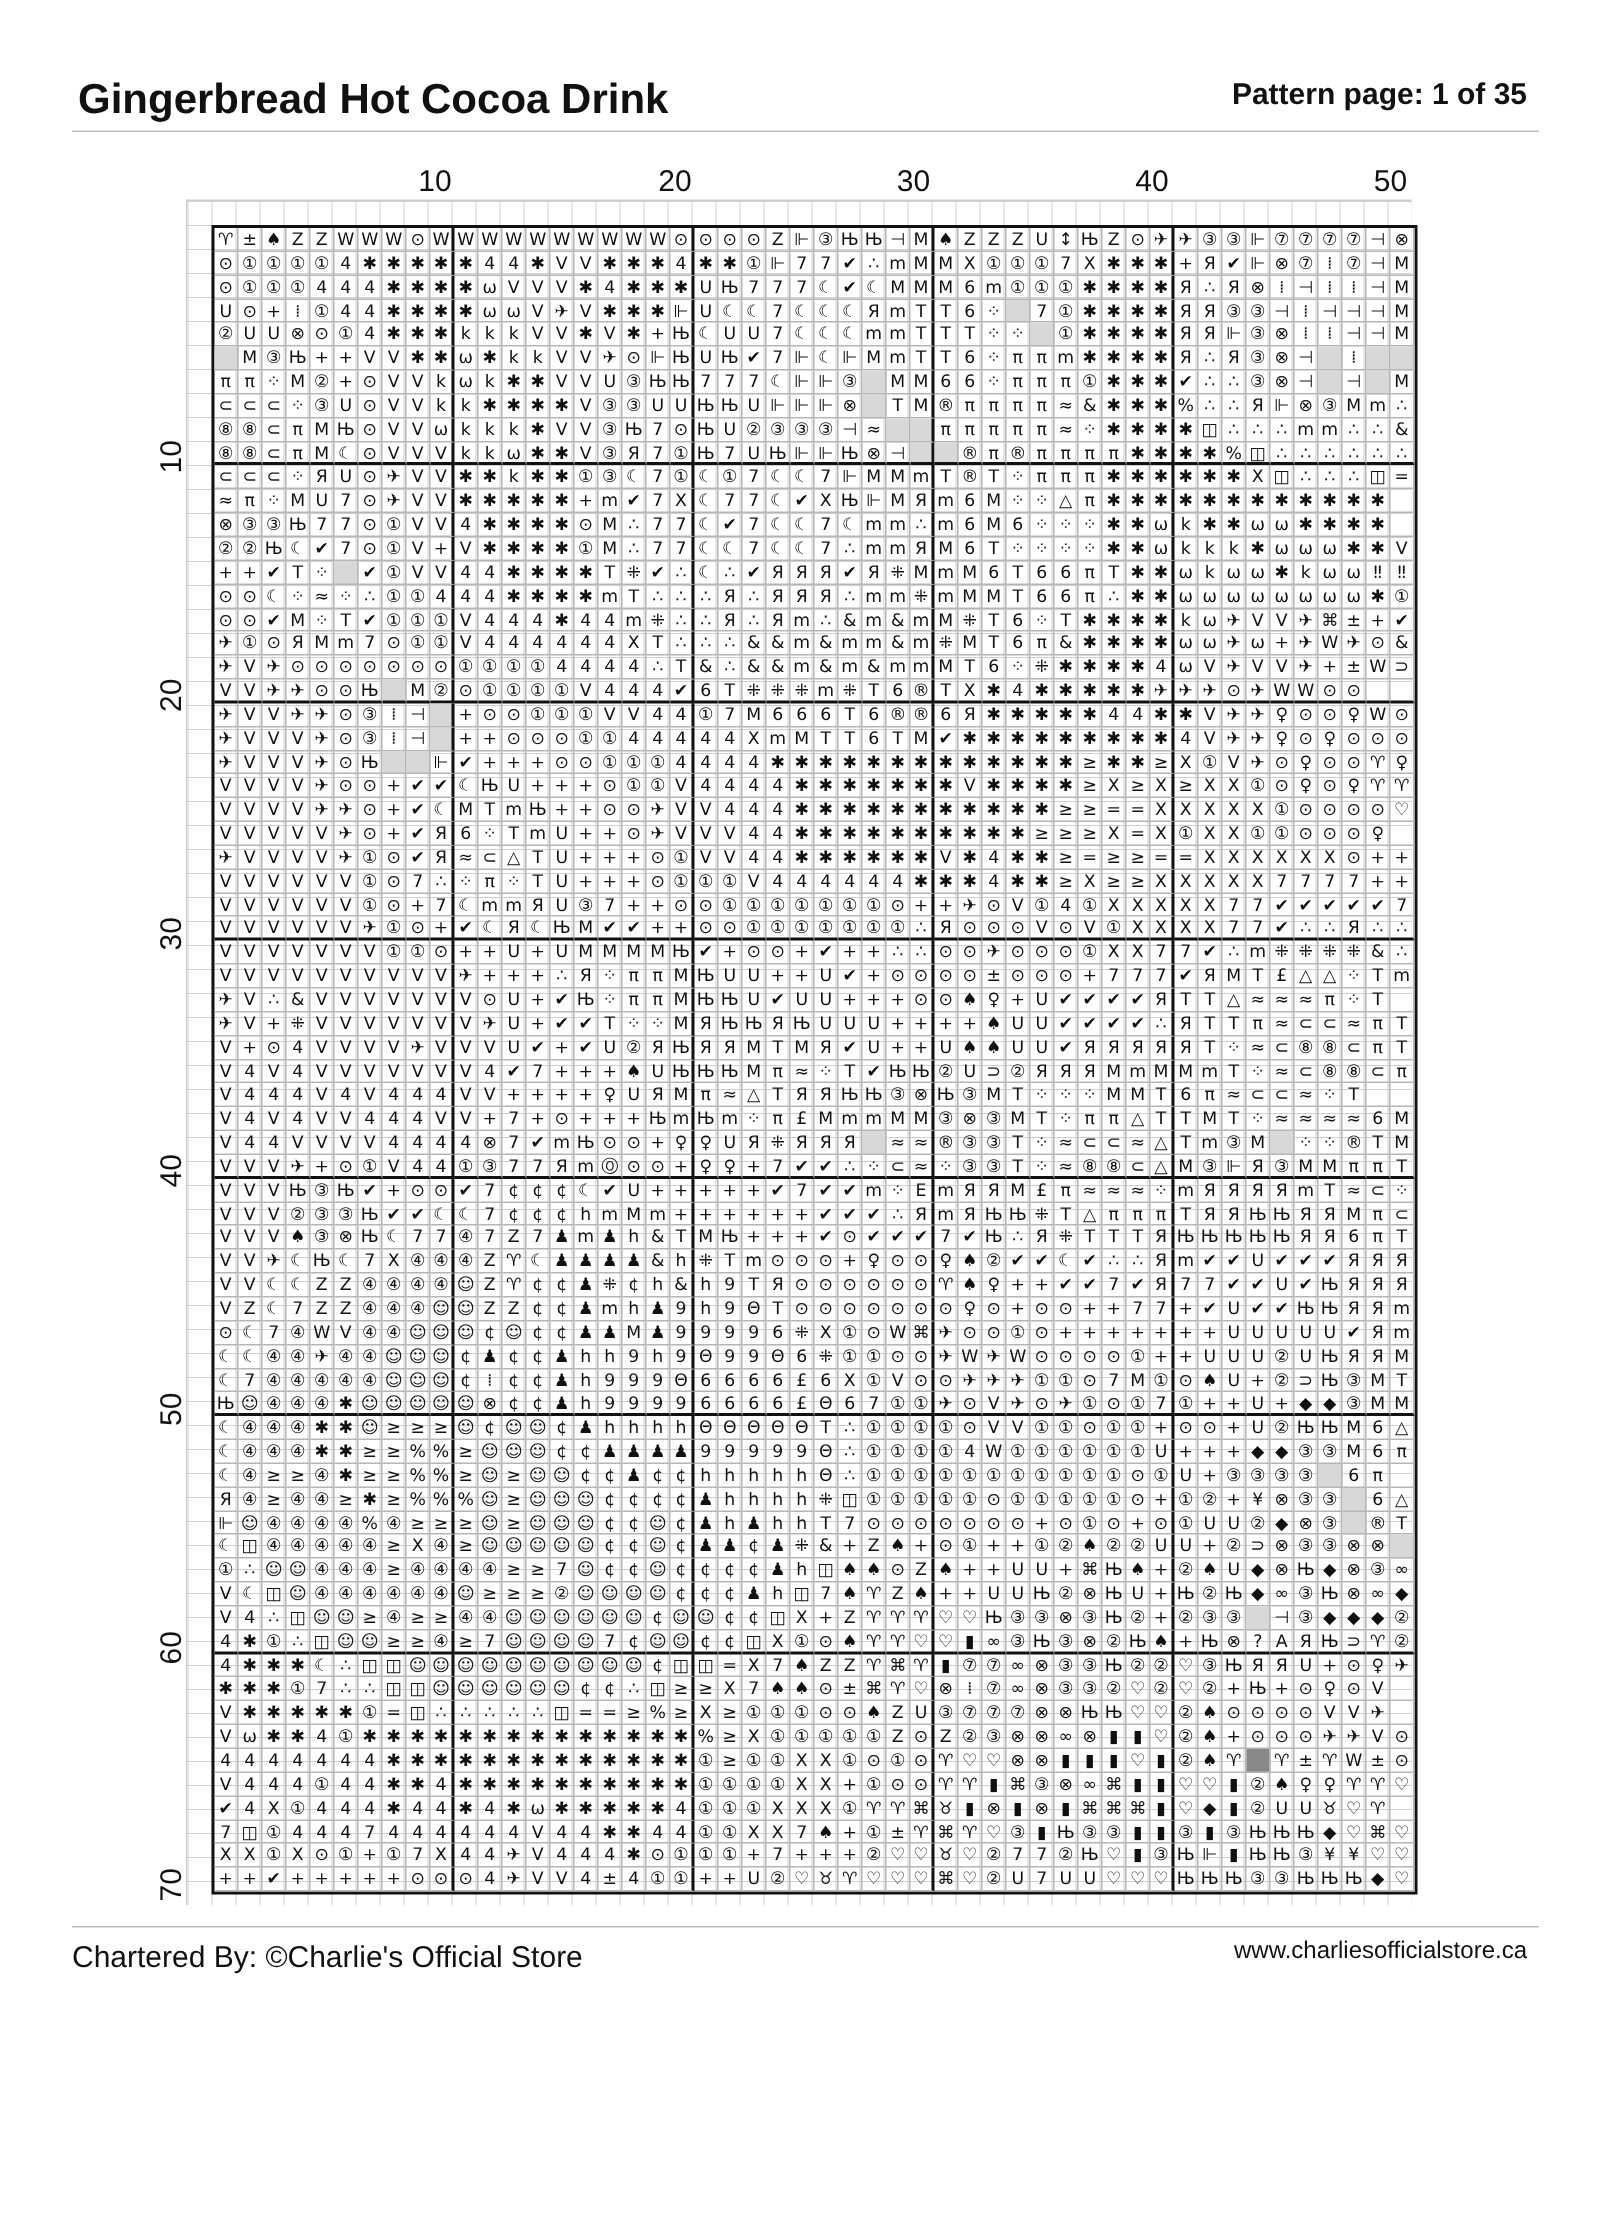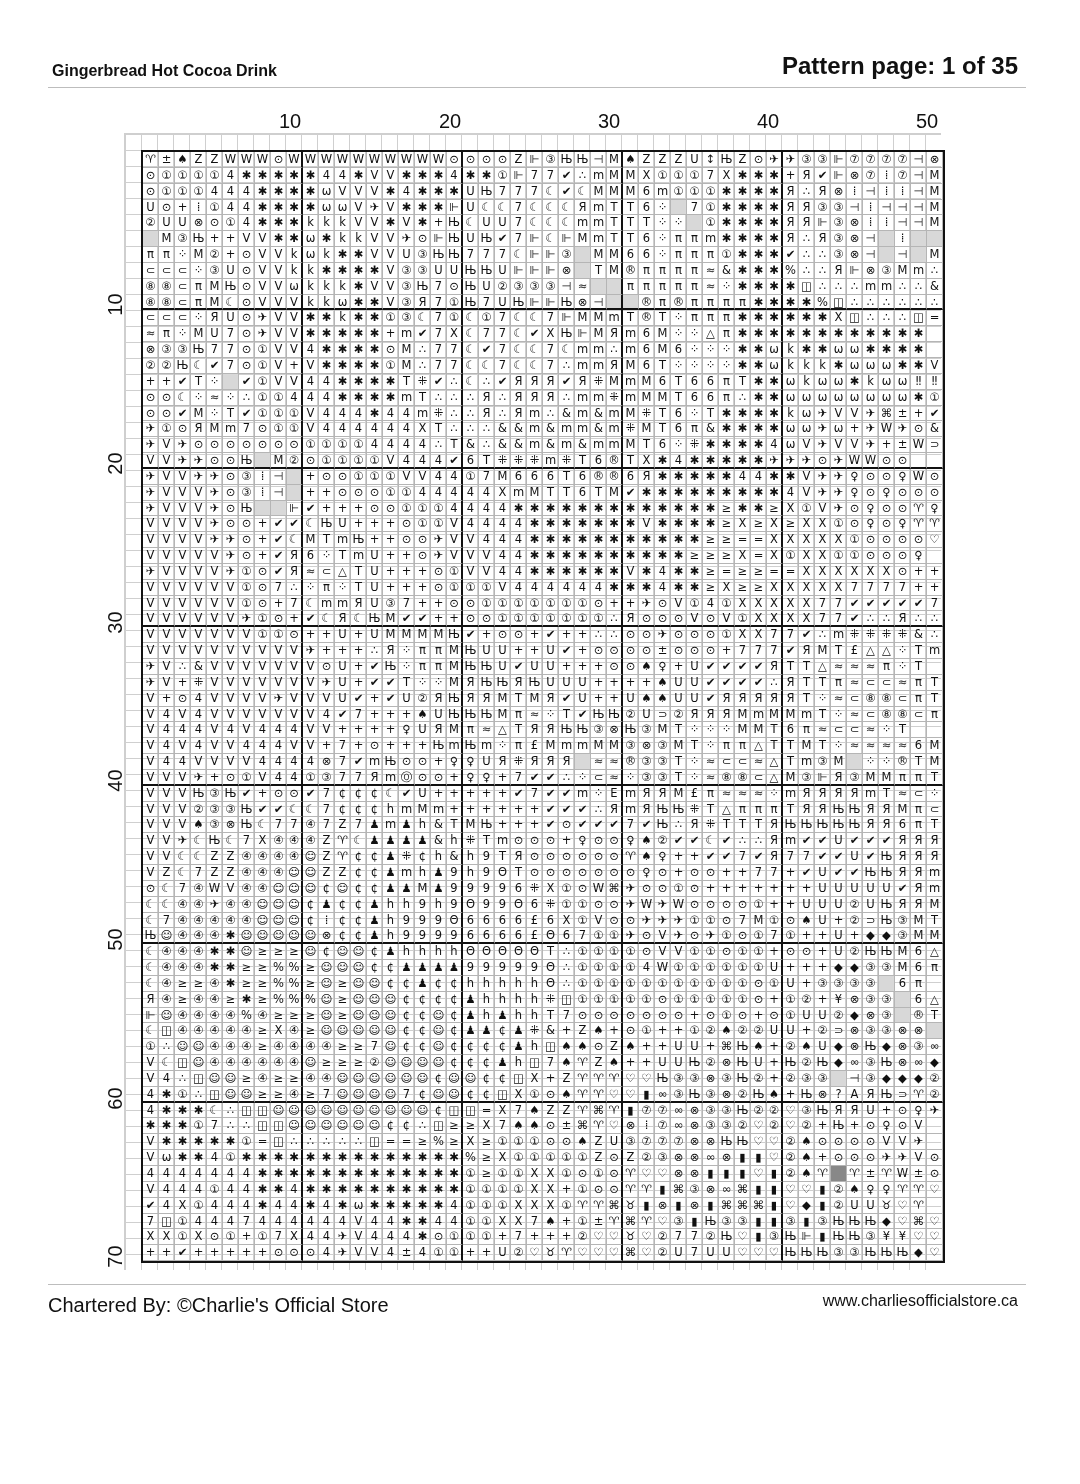--- a/index.html
+++ b/index.html
@@ -1,18 +1,18 @@
 <!DOCTYPE html>
 <html><head>
 <meta charset="utf-8">
 <style>
   html, body { margin: 0; padding: 0; background: #ffffff; }
   body { width: 1080px; height: 1484px; position: relative; overflow: hidden; font-family: "Liberation Sans", sans-serif; color: #111; }
-  .title { position: absolute; left: 52px; top: 62px; font-size: 16px; font-weight: bold; }
-  .pageinfo { position: absolute; right: 62px; top: 52px; font-size: 24px; font-weight: bold; margin-left: 34px; }
+  .title { position: absolute; left: 52px; top: 50px; font-size: 28px; font-weight: bold; }
+  .pageinfo { position: absolute; right: 62px; top: 52px; font-size: 20px; font-weight: bold; margin-left: 34px; }
   .rule { position: absolute; left: 48px; width: 978px; height: 1px; background: #bdbdbd; }
   .col-nums { position: absolute; top: 110px; left: 0; width: 1080px; height: 26px; }
   .col-num { position: absolute; font-size: 20px; transform: translateX(-50%); }
   .row-nums { position: absolute; left: 100px; top: 0; }
   .row-num { position: absolute; font-size: 20px; transform: rotate(-90deg); transform-origin: center; width: 30px; text-align: center; }
   .grid-wrap { position: absolute; left: 124px; top: 133px; }
   .outer-grid {
     position: relative;
     width: 816px; height: 1136px;
     background-color: #fff;

